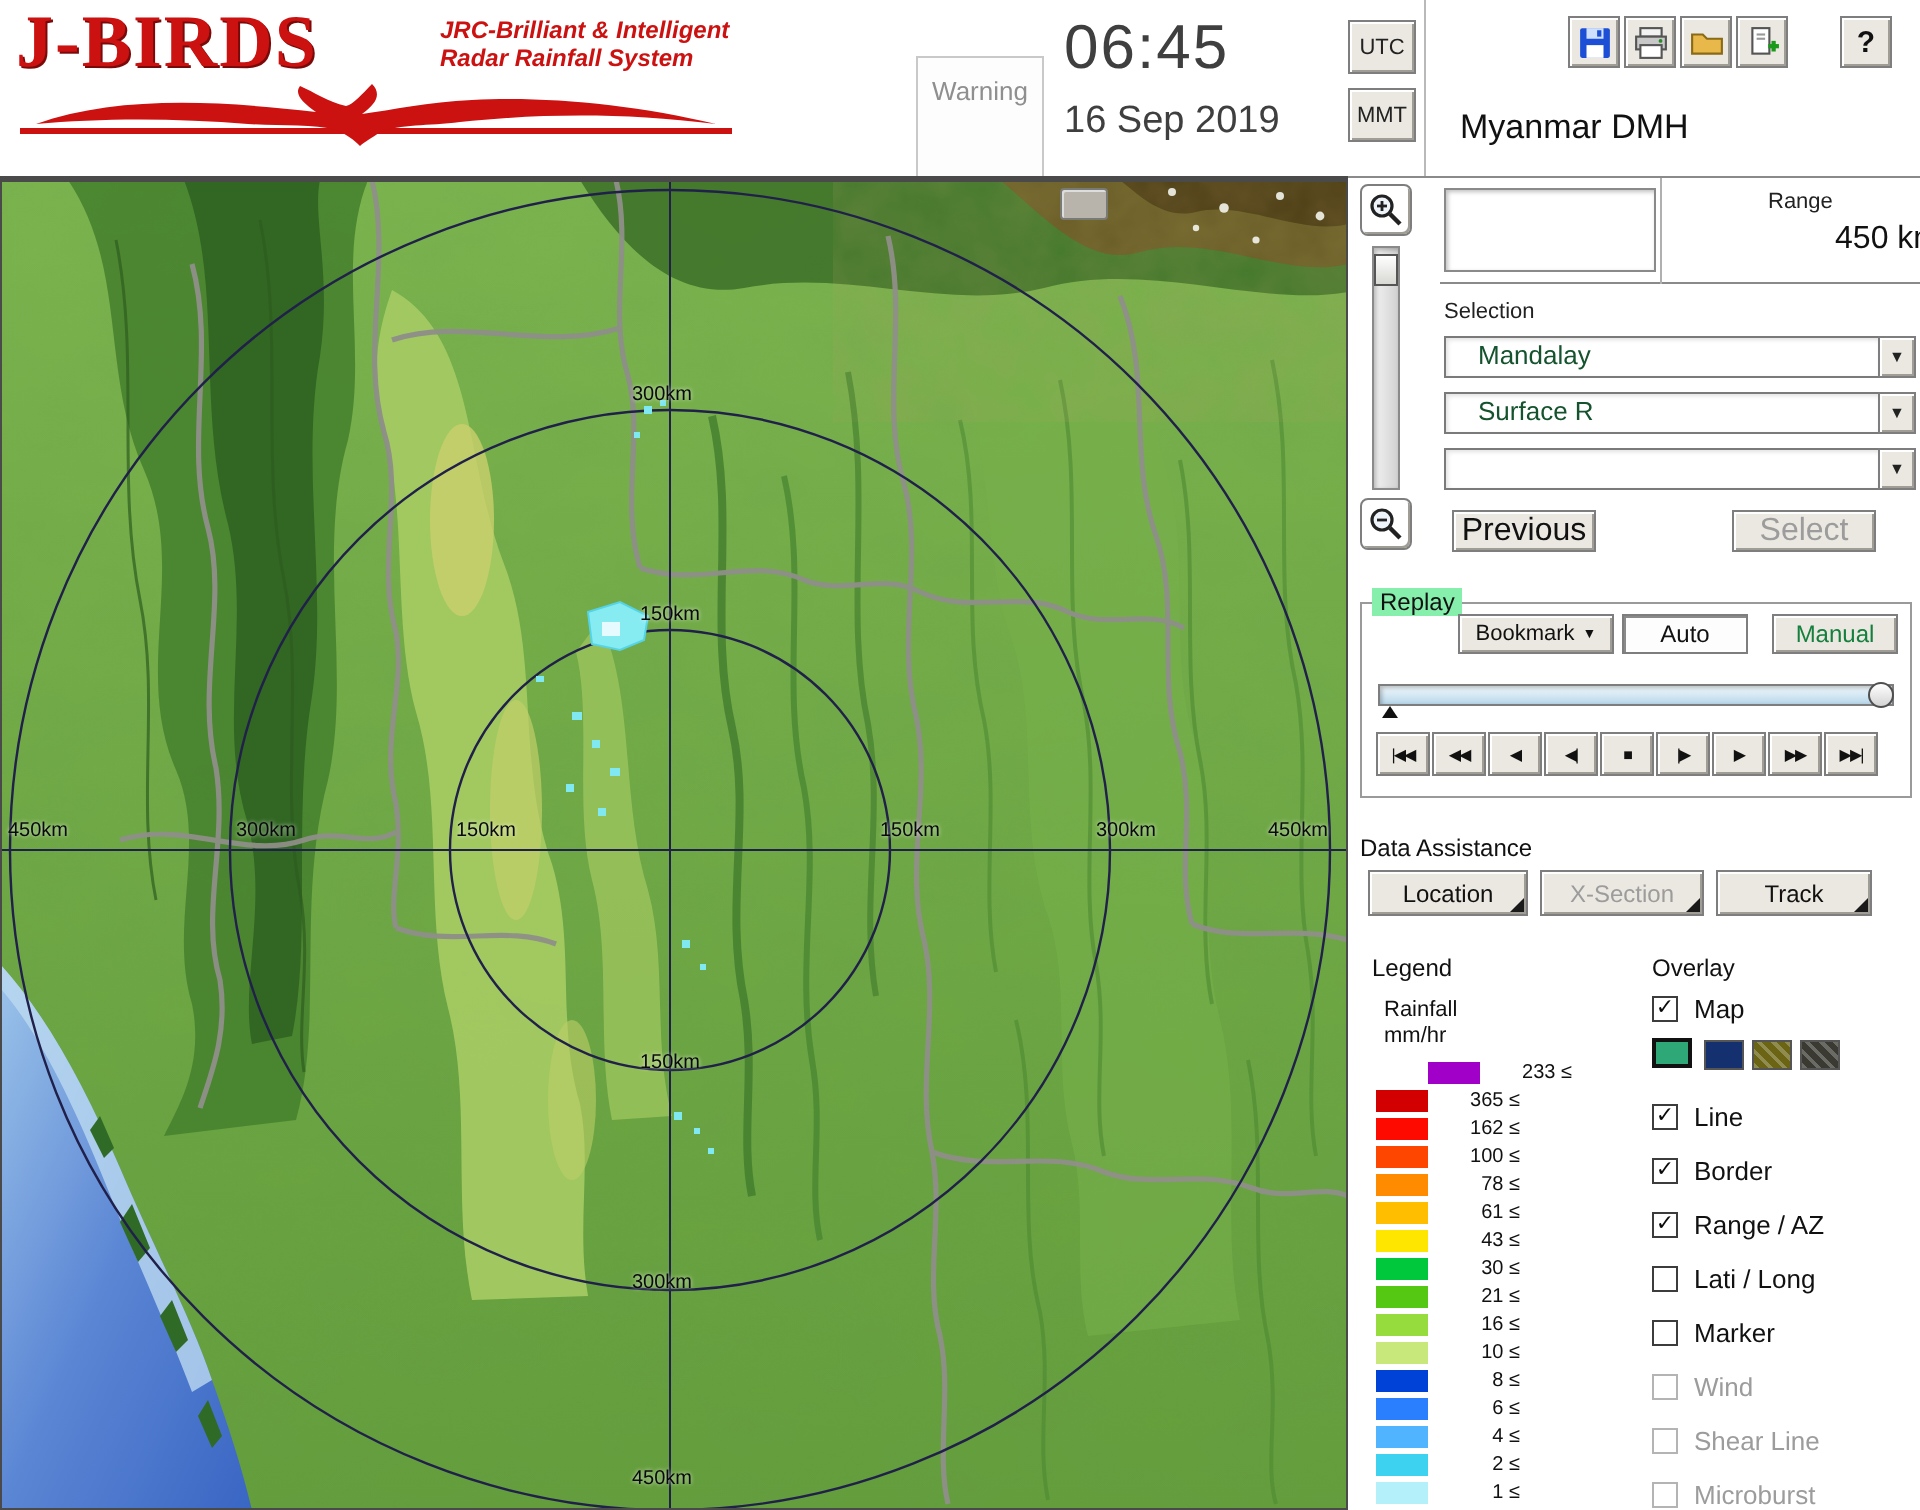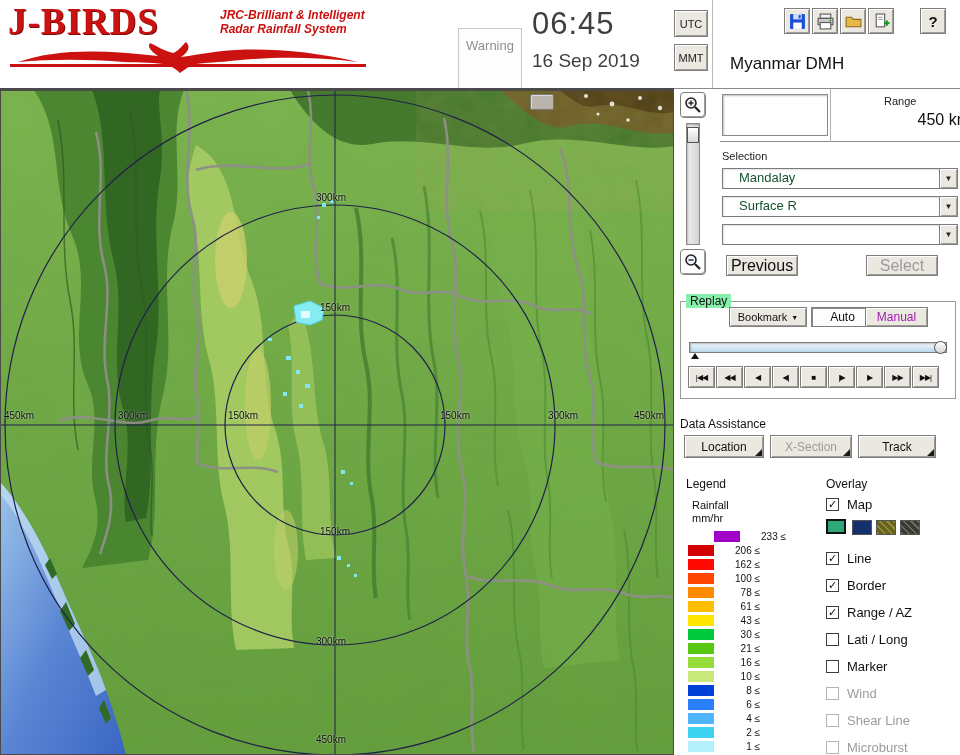--- a/index.html
+++ b/index.html
@@ -311,21 +311,21 @@
 
     <div class="grp" style="left:6px; top:212px; width:276px; height:98px;">
       <span class="grp-label">Replay</span>
       <div class="abs btn3d" style="left:48px; top:5px; width:78px; height:20px; font-size:11px; color:#111;">
         <span>Bookmark</span>
         <span style="font-size:7px; margin-left:4px;">▼</span>
       </div>
       <div class="abs btn3d pressed" style="left:130px; top:5px; width:63px; height:20px; font-size:12px; color:#111;">
         <span>Auto</span>
       </div>
-      <div class="abs btn3d" style="left:184px; top:5px; width:63px; height:20px; font-size:12px; color:#a21caf;">
+      <div class="abs btn3d" style="left:205px; top:5px; width:63px; height:20px; font-size:12px; color:#15803d;">
         <span>Manual</span>
       </div>
 
       <div class="abs htrack" style="left:8px; top:40px; width:258px; height:11px;">
         <span style="position:absolute; left:1px; top:10px; width:0; height:0; border-left:4px solid transparent; border-right:4px solid transparent; border-bottom:6px solid #111;"></span>
         <div class="hthumb" style="position:absolute; right:-1px; top:-2px;"></div>
       </div>
 
       <div class="abs" style="left:7px; top:64px; display:flex; gap:1px;">
         <div class="btn3d playbtn">|◀◀</div>
@@ -357,21 +357,21 @@
     <span class="abs panel-label" style="left:12px; top:388px;">Legend</span>
     <span class="abs" style="left:18px; top:410px; font-size:11px; color:#111;">Rainfall</span>
     <span class="abs" style="left:18px; top:423px; font-size:11px; color:#111;">mm/hr</span>
 
     <div class="legend-row" style="left:14px; top:441px;padding-left:26px;">
         <span class="sw" style="background-color: rgb(160, 0, 200);"></span>
         <span class="legend-val">233 ≤</span>
       </div>
     <div class="legend-row" style="left:14px; top:455px;">
         <span class="sw" style="background-color: rgb(210, 0, 0);"></span>
-        <span class="legend-val">206 ≤</span>
+        <span class="legend-val">365 ≤</span>
       </div>
     <div class="legend-row" style="left:14px; top:469px;">
         <span class="sw" style="background-color: rgb(255, 10, 0);"></span>
         <span class="legend-val">162 ≤</span>
       </div>
     <div class="legend-row" style="left:14px; top:483px;">
         <span class="sw" style="background-color: rgb(255, 70, 0);"></span>
         <span class="legend-val">100 ≤</span>
       </div>
     <div class="legend-row" style="left:14px; top:497px;">

